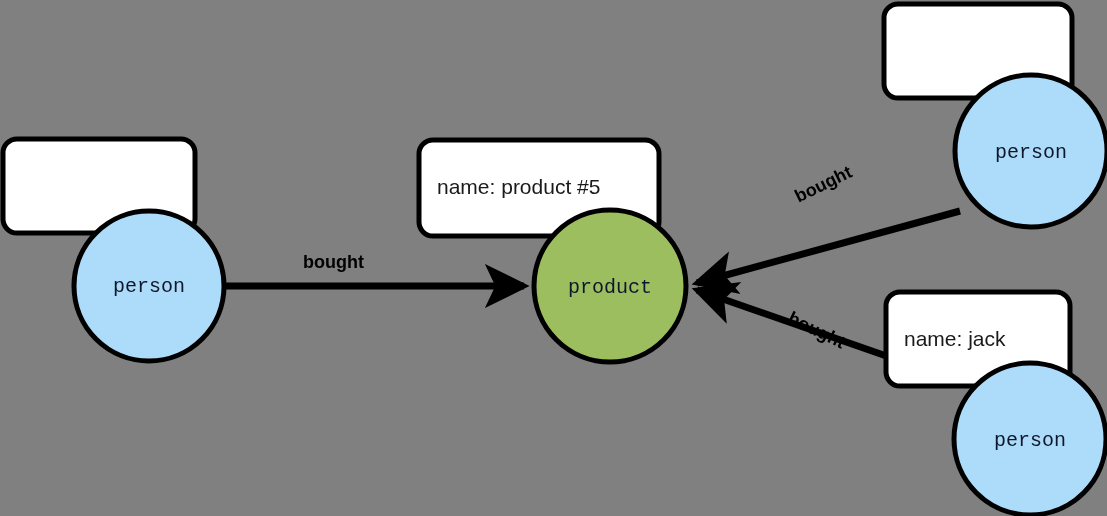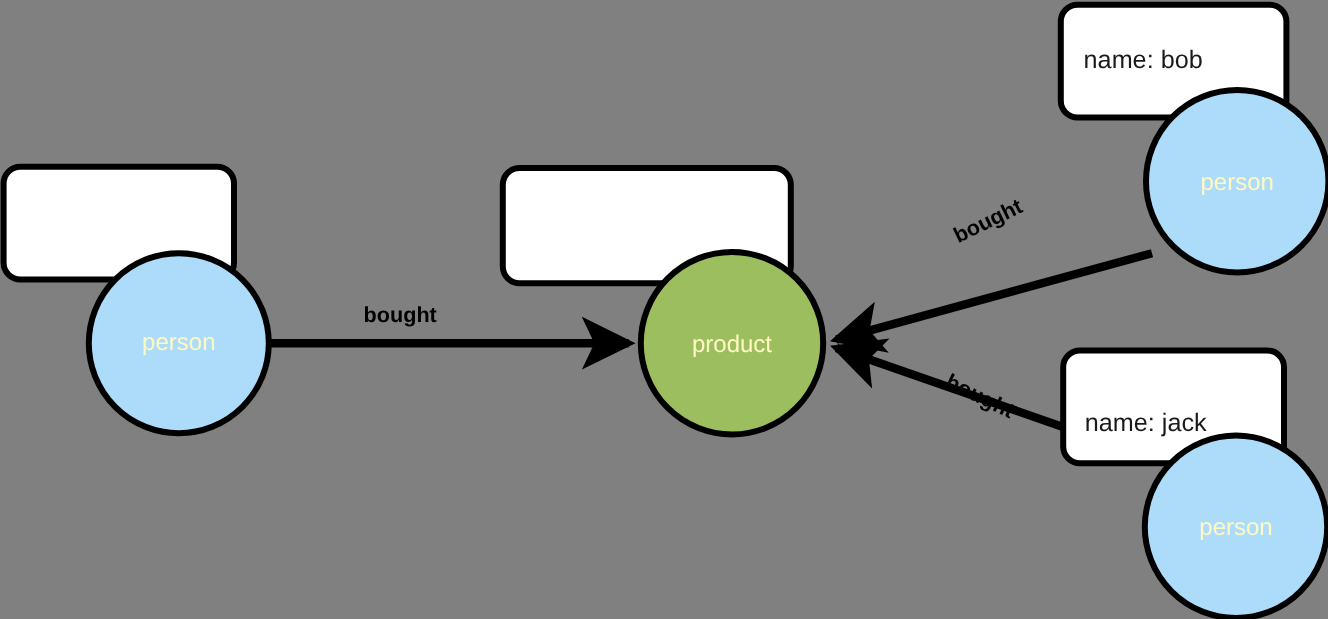--- a/index.html
+++ b/index.html
@@ -18,23 +18,23 @@
   #graph-svg {
     position: absolute;
     left: 0;
     top: 0;
     width: 1107px;
     height: 516px;
   }
   .node-circle-label {
     position: absolute;
     text-align: center;
-    color: #fef9c3;
+    color: #0f172a;
     font-size: 20px;
-    font-family: Liberation Sans, sans-serif;
+    font-family: Liberation Mono, monospace;
     white-space: nowrap;
     pointer-events: none;
   }
   .prop-box-label {
     position: absolute;
     color: #1a1a1a;
     font-size: 21px;
     font-family: "Liberation Sans", sans-serif;
     white-space: nowrap;
     pointer-events: none;
@@ -77,24 +77,24 @@
 
     <g>
       <circle cx="149" cy="286" r="75" fill="#ADDCFB" stroke="#000000" stroke-width="5"></circle>
       <circle cx="610" cy="286" r="76" fill="#9CBE5F" stroke="#000000" stroke-width="5"></circle>
       <circle cx="1031" cy="151" r="76" fill="#ADDCFB" stroke="#000000" stroke-width="5"></circle>
       <circle cx="1030" cy="439" r="76" fill="#ADDCFB" stroke="#000000" stroke-width="5"></circle>
     </g>
   </svg>
 
 
+  <div class="prop-box-label" style="left:437px; top:175px;">name: product #5</div>
 
-  <div class="prop-box-label" style="left:903px; top:39px;">name: bob</div>
 
-  <div class="prop-box-label" style="left:904px; top:327px;margin-top:14px;">name: jack</div>
+  <div class="prop-box-label" style="left:904px; top:327px;">name: jack</div>
 
   <div class="node-circle-label" style="left:99px; top:275px; width:100px;">person</div>
 
   <div class="node-circle-label" style="left:560px; top:276px; width:100px;text-align:center;">product</div>
 
   <div class="node-circle-label" style="left:981px; top:141px; width:100px;">person</div>
 
   <div class="node-circle-label" style="left:980px; top:429px; width:100px;">person</div>
 
   <div class="edge-label" style="left:303px; top:252px;">bought</div>

